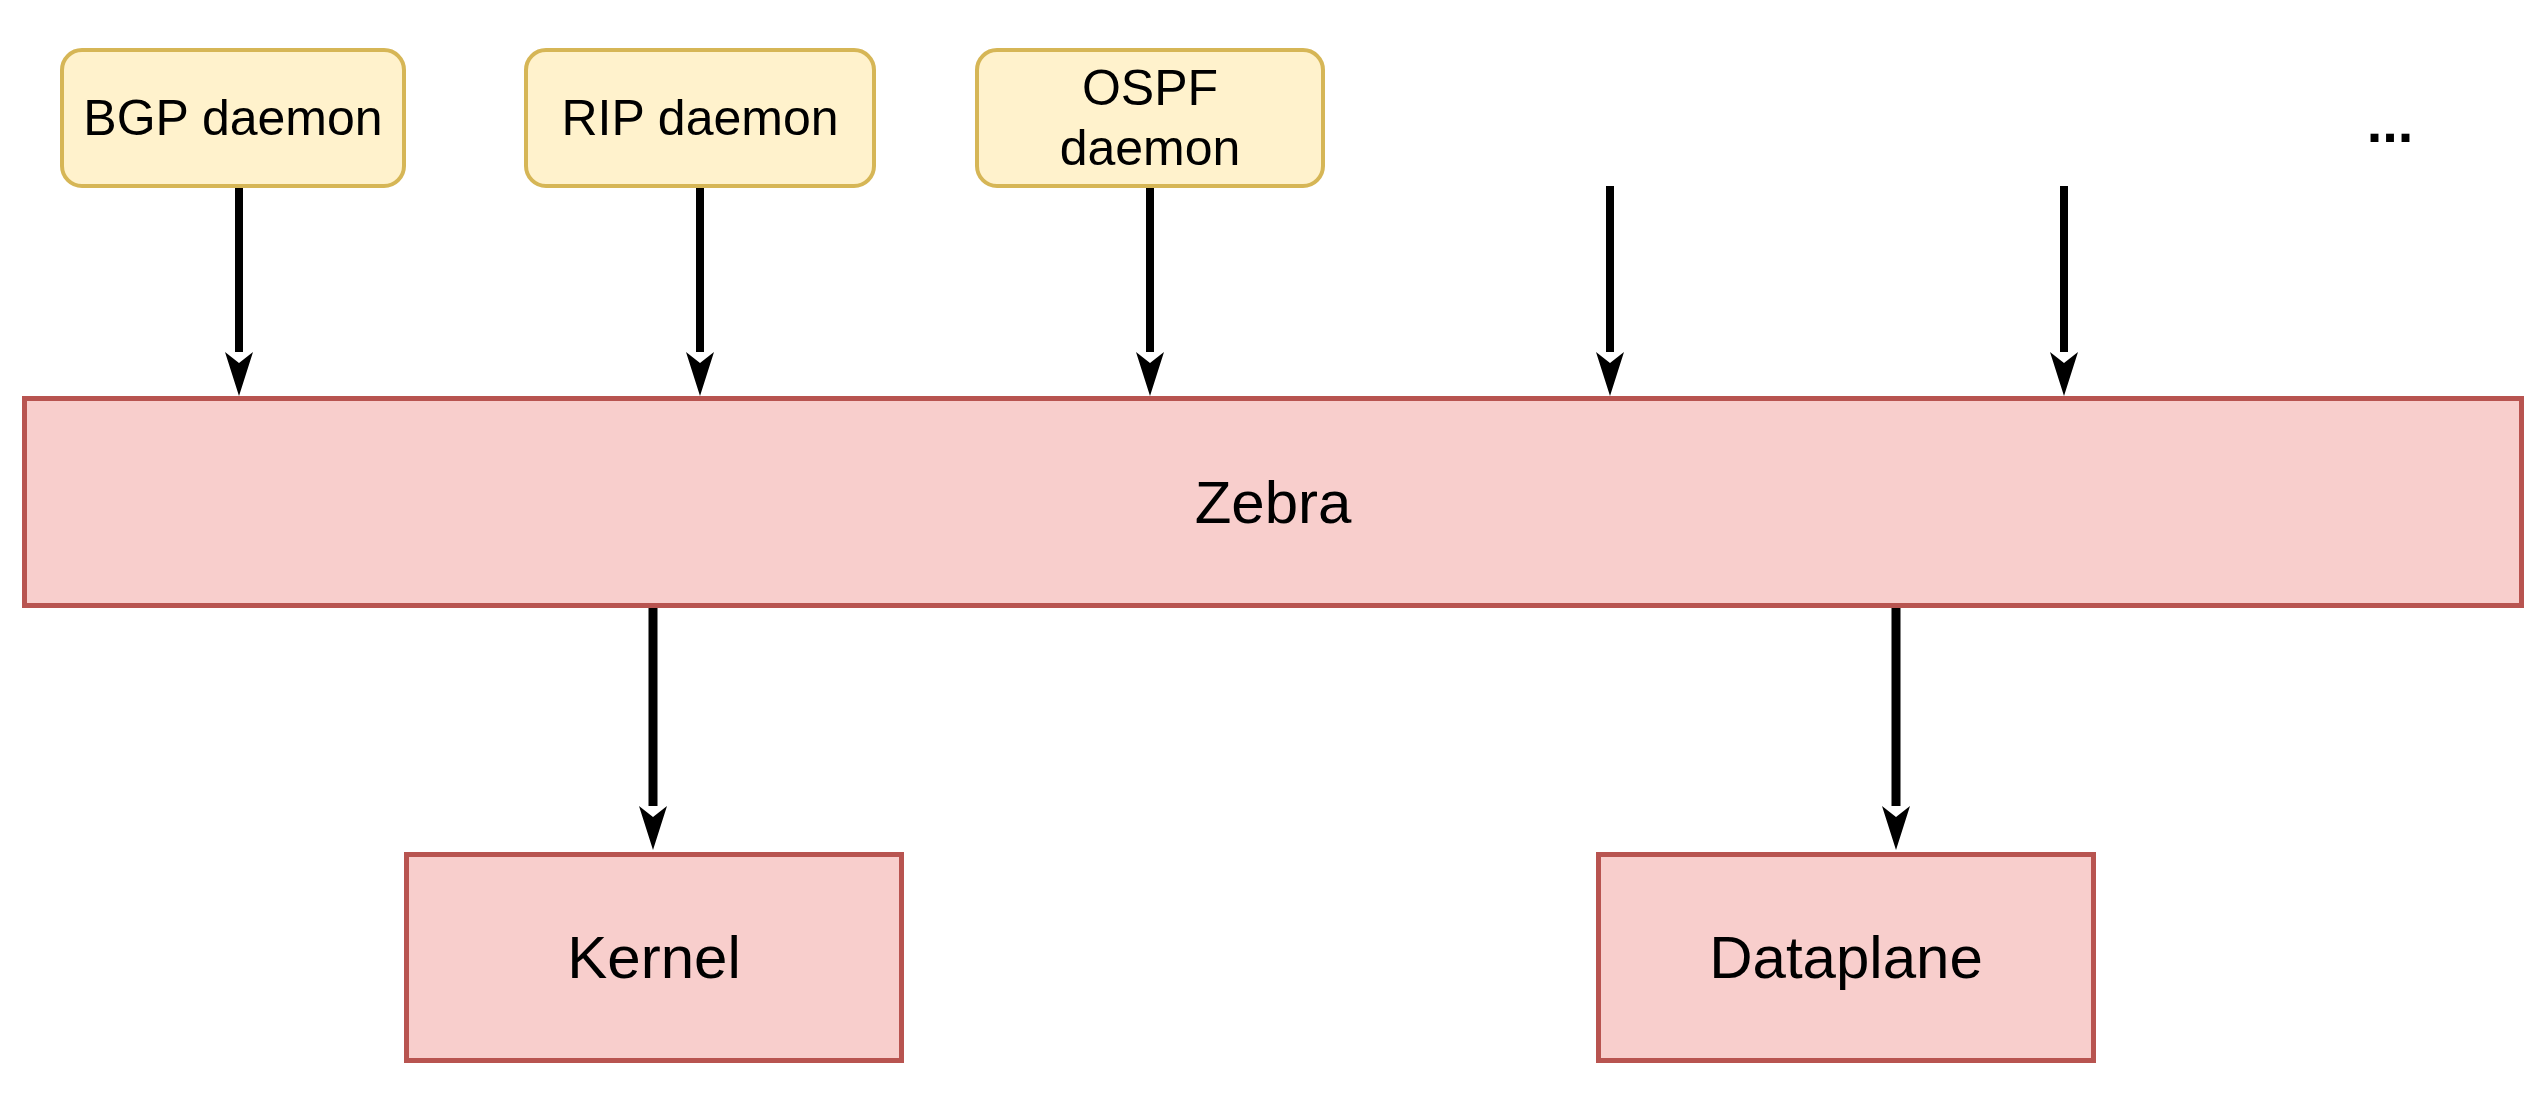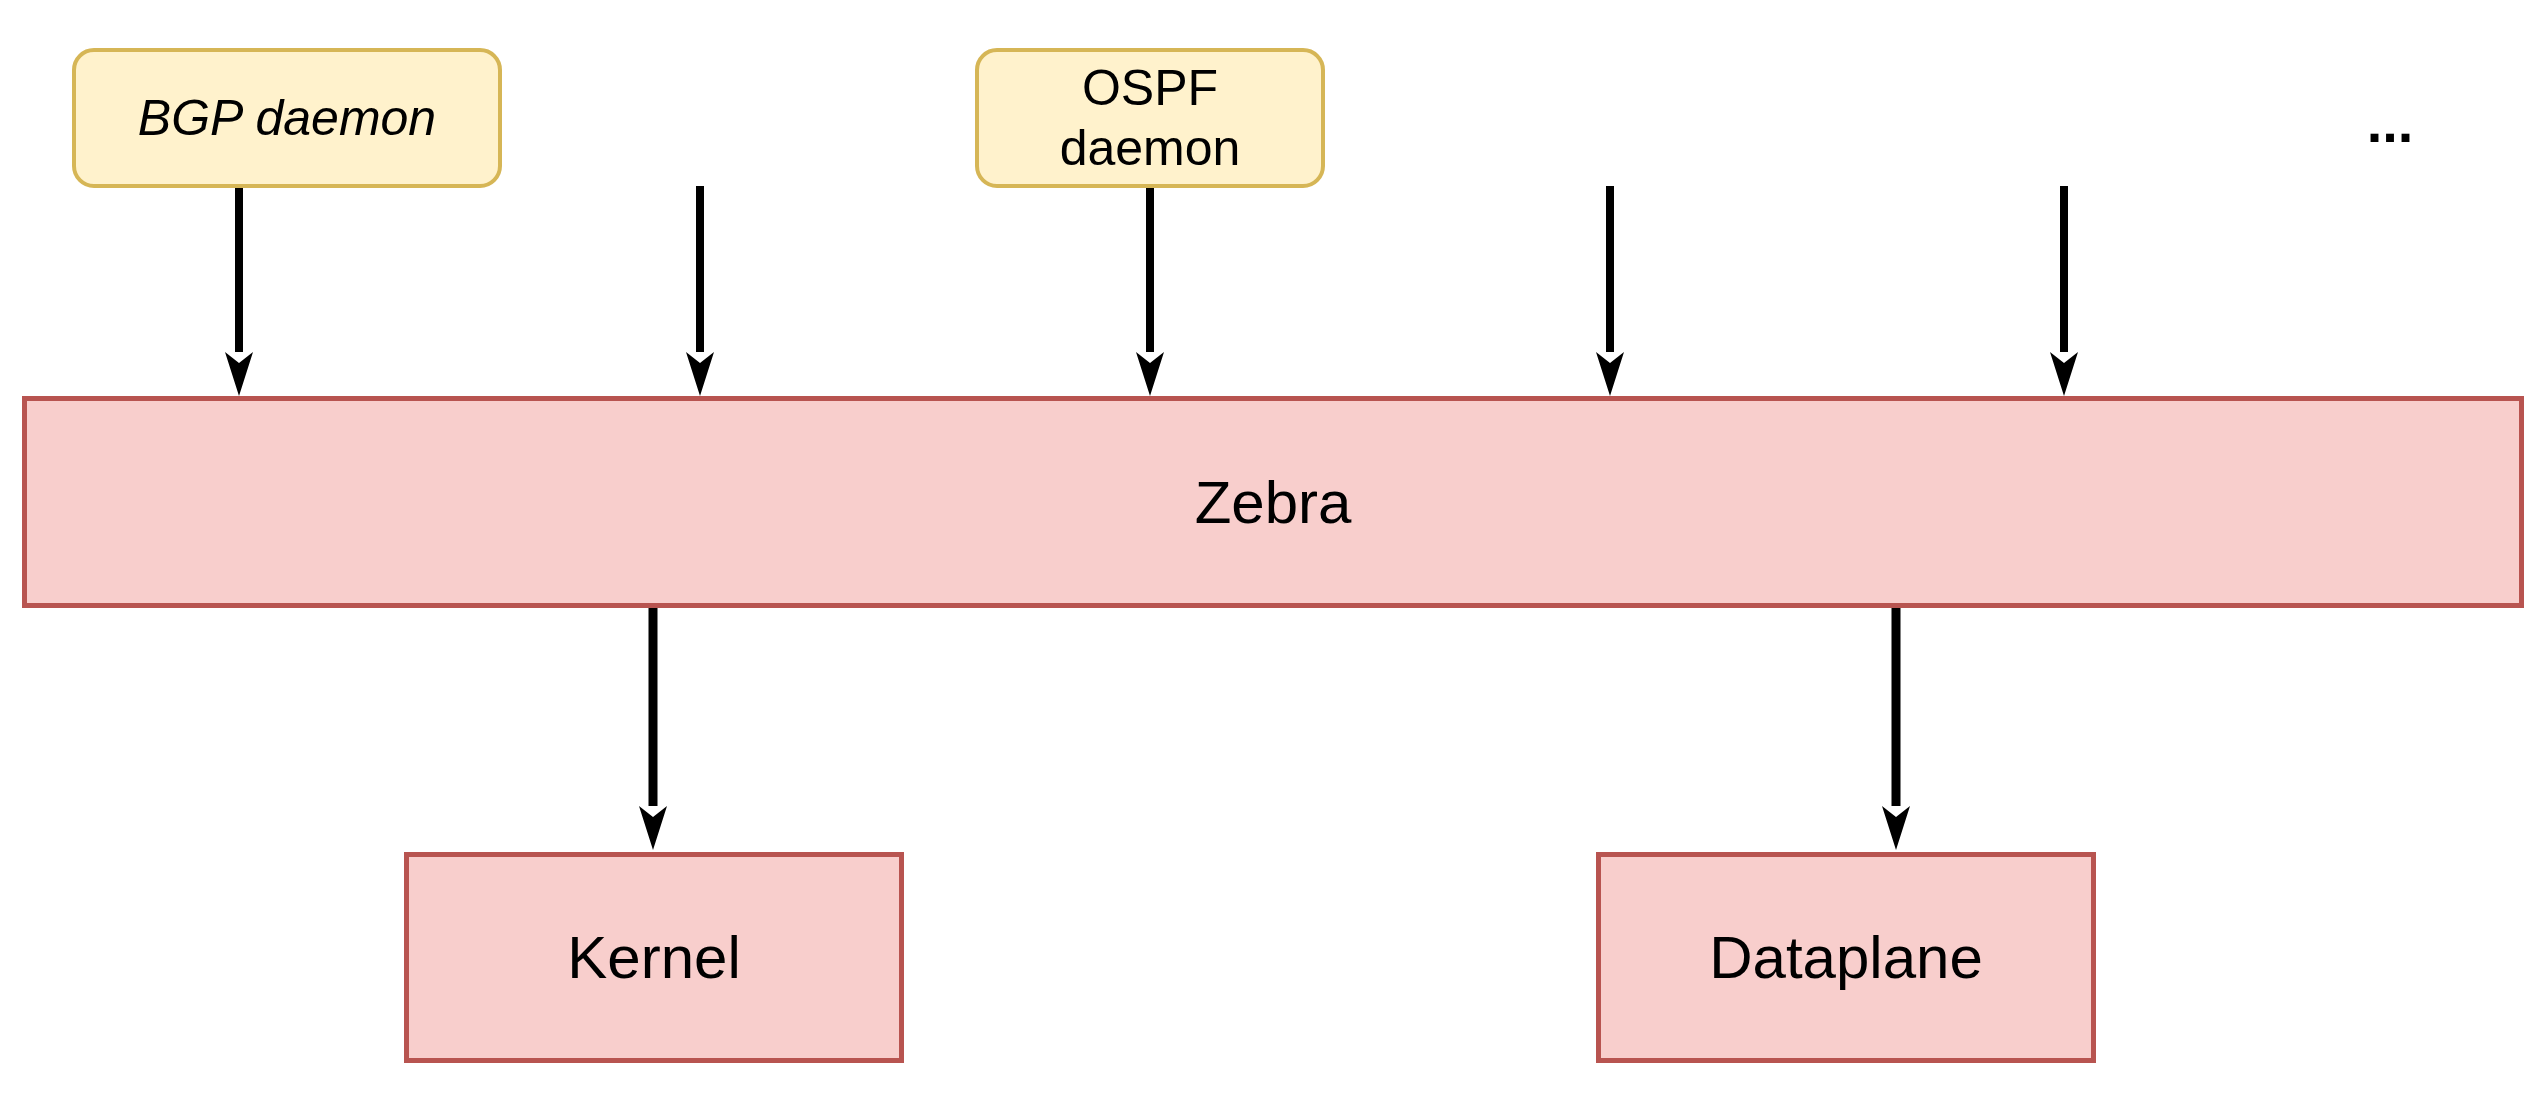--- a/index.html
+++ b/index.html
@@ -28,21 +28,21 @@
     border-radius: 22px;
     font-size: 50px;
     line-height: 1.2;
     white-space: pre-line;
   }
   .core {
     background: #F8CECC;
     border: 5px solid #B85450;
     font-size: 60px;
   }
-  #node-bgp   { left: 72px;   width: 430px; font-style: italic; }
+  #node-bgp   { left: 60px;   width: 346px; }
   #node-rip   { left: 524px;  width: 352px; }
   #node-ospf  { left: 975px;  width: 350px; justify-content: center; }
   #node-ldp   { left: 1434px; width: 352px; }
   #node-isis  { left: 1884px; width: 360px; }
   #node-zebra     { left: 22px;   top: 396px; width: 2502px; height: 212px; }
   #node-kernel    { left: 404px;  top: 852px; width: 500px;  height: 211px; text-align: center; }
   #node-dataplane { left: 1596px; top: 852px; width: 500px;  height: 211px; }
   #ellipsis {
     position: absolute;
     left: 2340px;
@@ -79,20 +79,23 @@
     <line x1="1150" y1="186" x2="1150" y2="352" stroke-width="8" marker-end="url(#arrowhead)"></line>
     <line x1="1610" y1="186" x2="1610" y2="352" stroke-width="8" marker-end="url(#arrowhead)"></line>
     <line x1="2064" y1="186" x2="2064" y2="352" stroke-width="8" marker-end="url(#arrowhead)"></line>
     <line x1="653" y1="606" x2="653" y2="806" stroke-width="9" marker-end="url(#arrowhead)"></line>
     <line x1="1896" y1="606" x2="1896" y2="806" stroke-width="9" marker-end="url(#arrowhead)"></line>
   </svg>
 
   <div id="node-bgp" class="node daemon">
     <span>BGP daemon</span>
   </div>
+  <div id="node-rip" class="node daemon">
+    <span>RIP daemon</span>
+  </div>
   <div id="node-ospf" class="node daemon">
     <span>OSPF
 daemon</span>
   </div>
 
   <div id="ellipsis">...</div>
 
   <div id="node-zebra" class="node core">
     <span>Zebra</span>
   </div>

